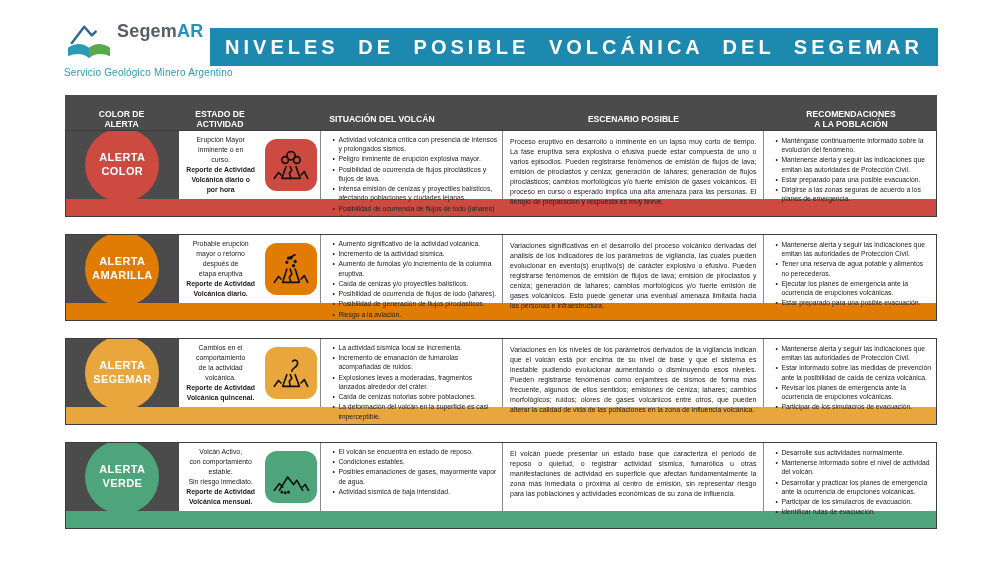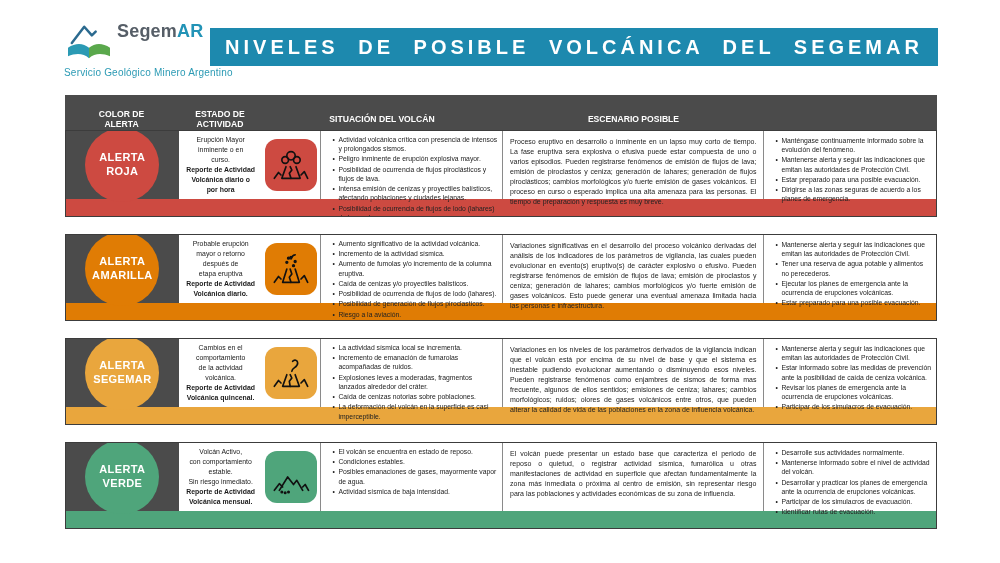--- a/index.html
+++ b/index.html
@@ -72,30 +72,32 @@
   <h1>NIVELES DE POSIBLE VOLCÁNICA DEL SEGEMAR</h1>
 </div>
 
 <div class="thead" style="background-color: rgb(75, 75, 75);">
   <div class="th th1">COLOR DE
 ALERTA</div>
   <div class="th th2">ESTADO DE
 ACTIVIDAD</div>
   <div class="th th3">SITUACIÓN DEL VOLCÁN</div>
   <div class="th th4">ESCENARIO POSIBLE</div>
+  <div class="th th5">RECOMENDACIONES
+A LA POBLACIÓN</div>
 </div>
 
 <div class="rows">
 
   <div class="row">
     <div class="row-content">
       <div class="col-alert">
         <div class="alert-circle" style="background-color: rgb(205, 74, 65);">
           <span>ALERTA</span>
-          <span>ROJA</span>
+          <span>COLOR</span>
         </div>
       </div>
       <div class="col-estado">
         <div class="estado-normal">Erupción Mayor
 inminente o en
 curso.</div>
         <div class="estado-bold">Reporte de Actividad
 Volcánica diario o
 por hora</div>
       </div>

